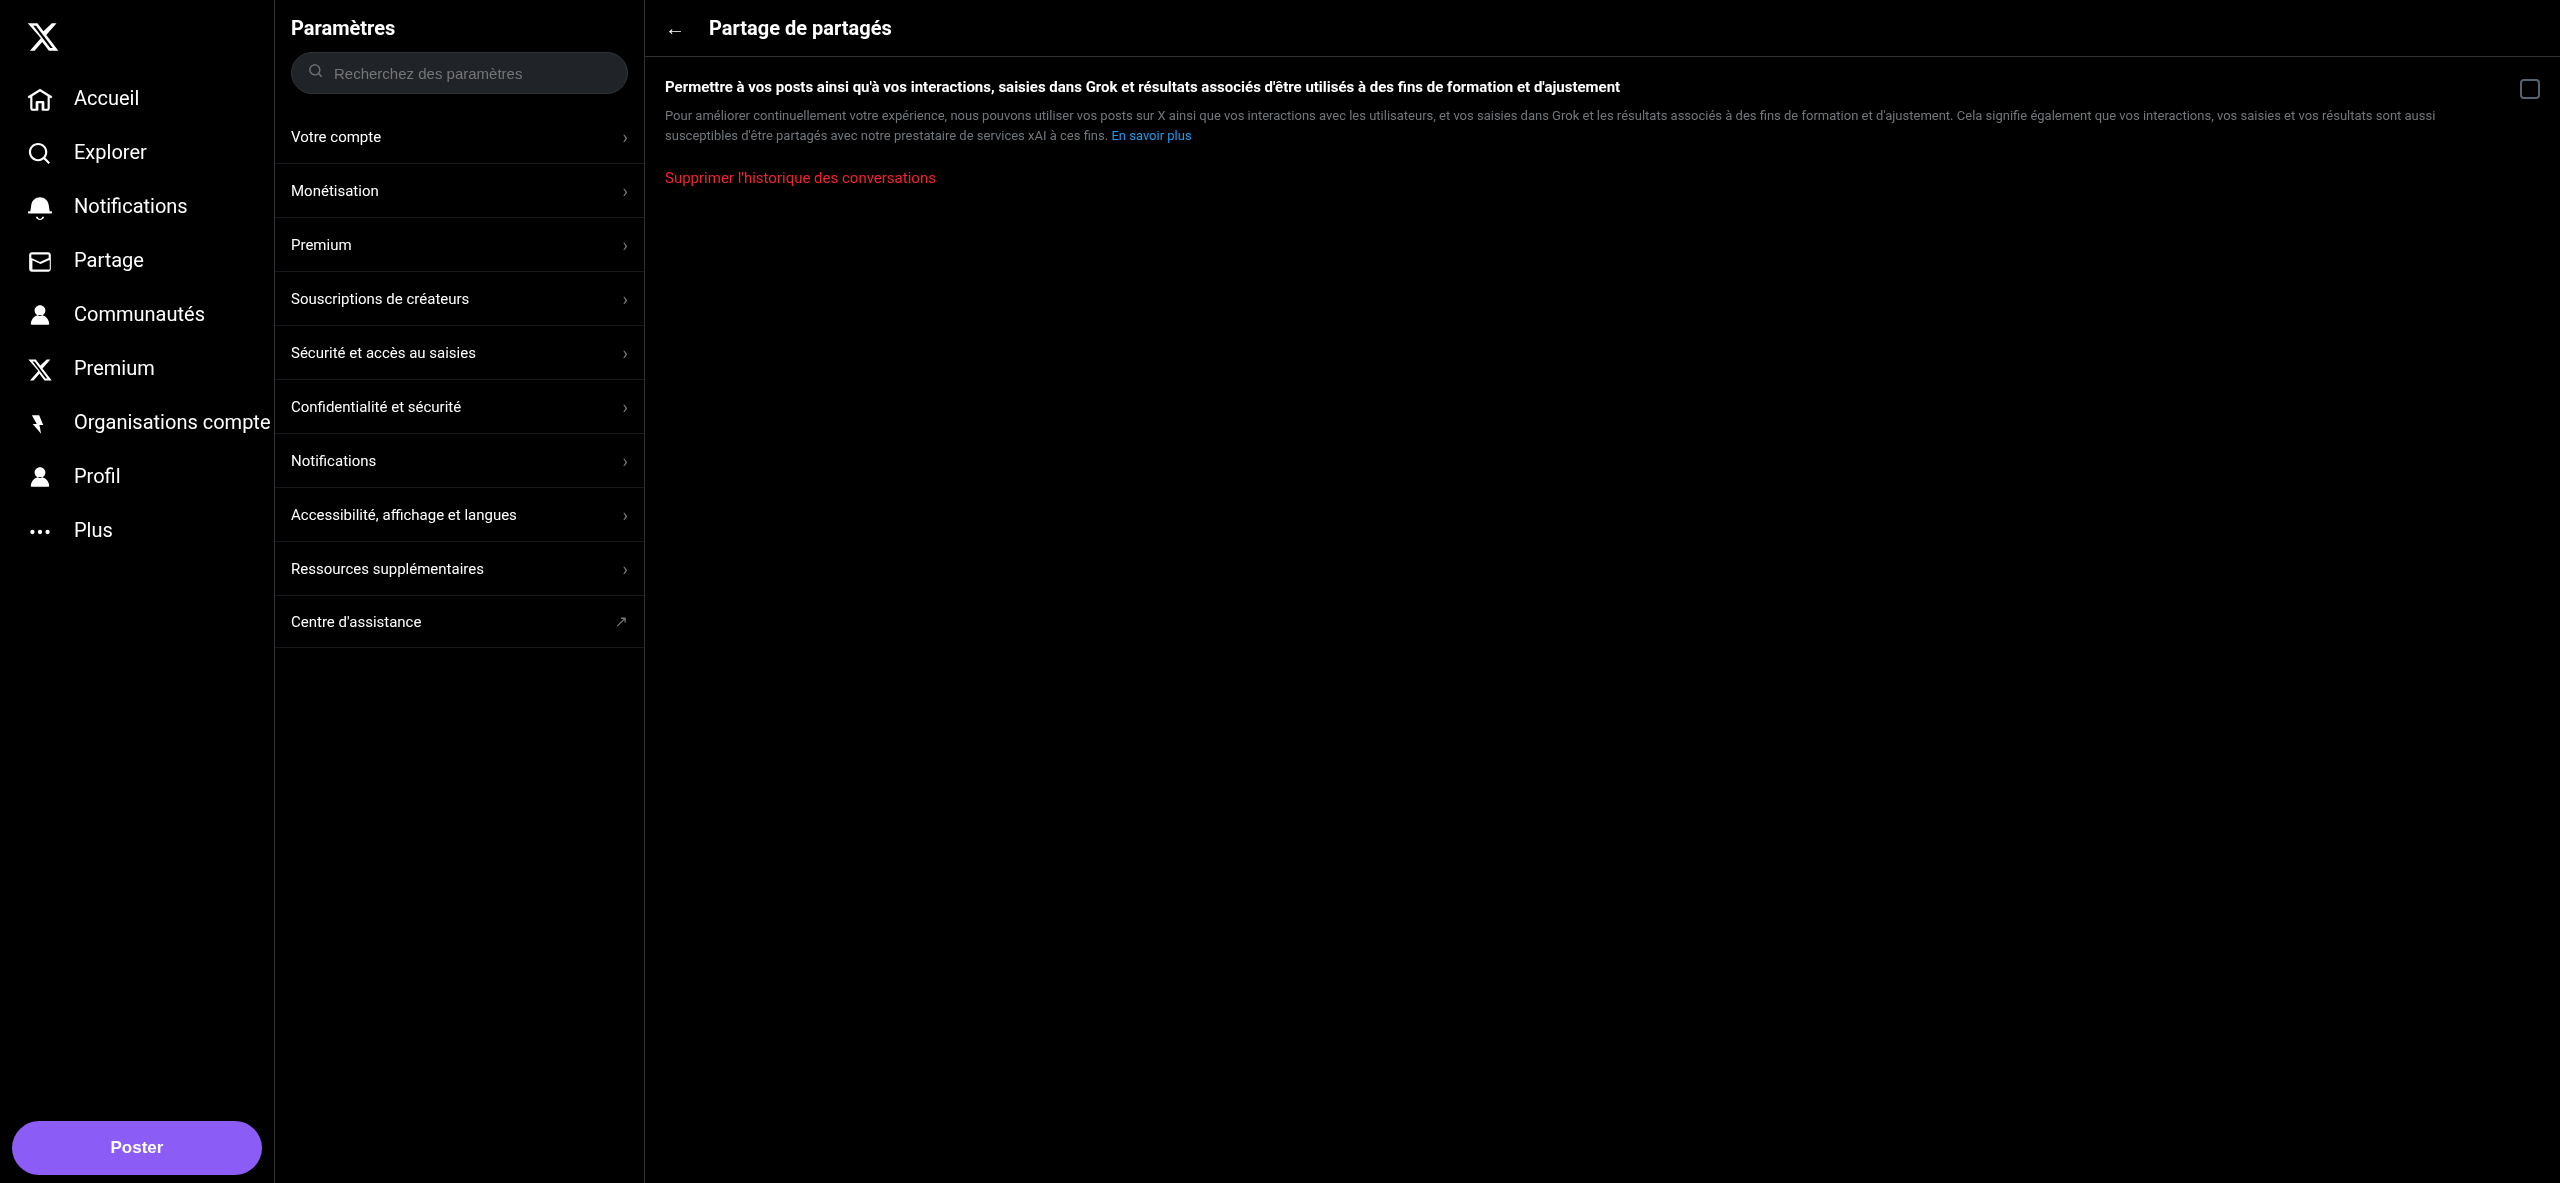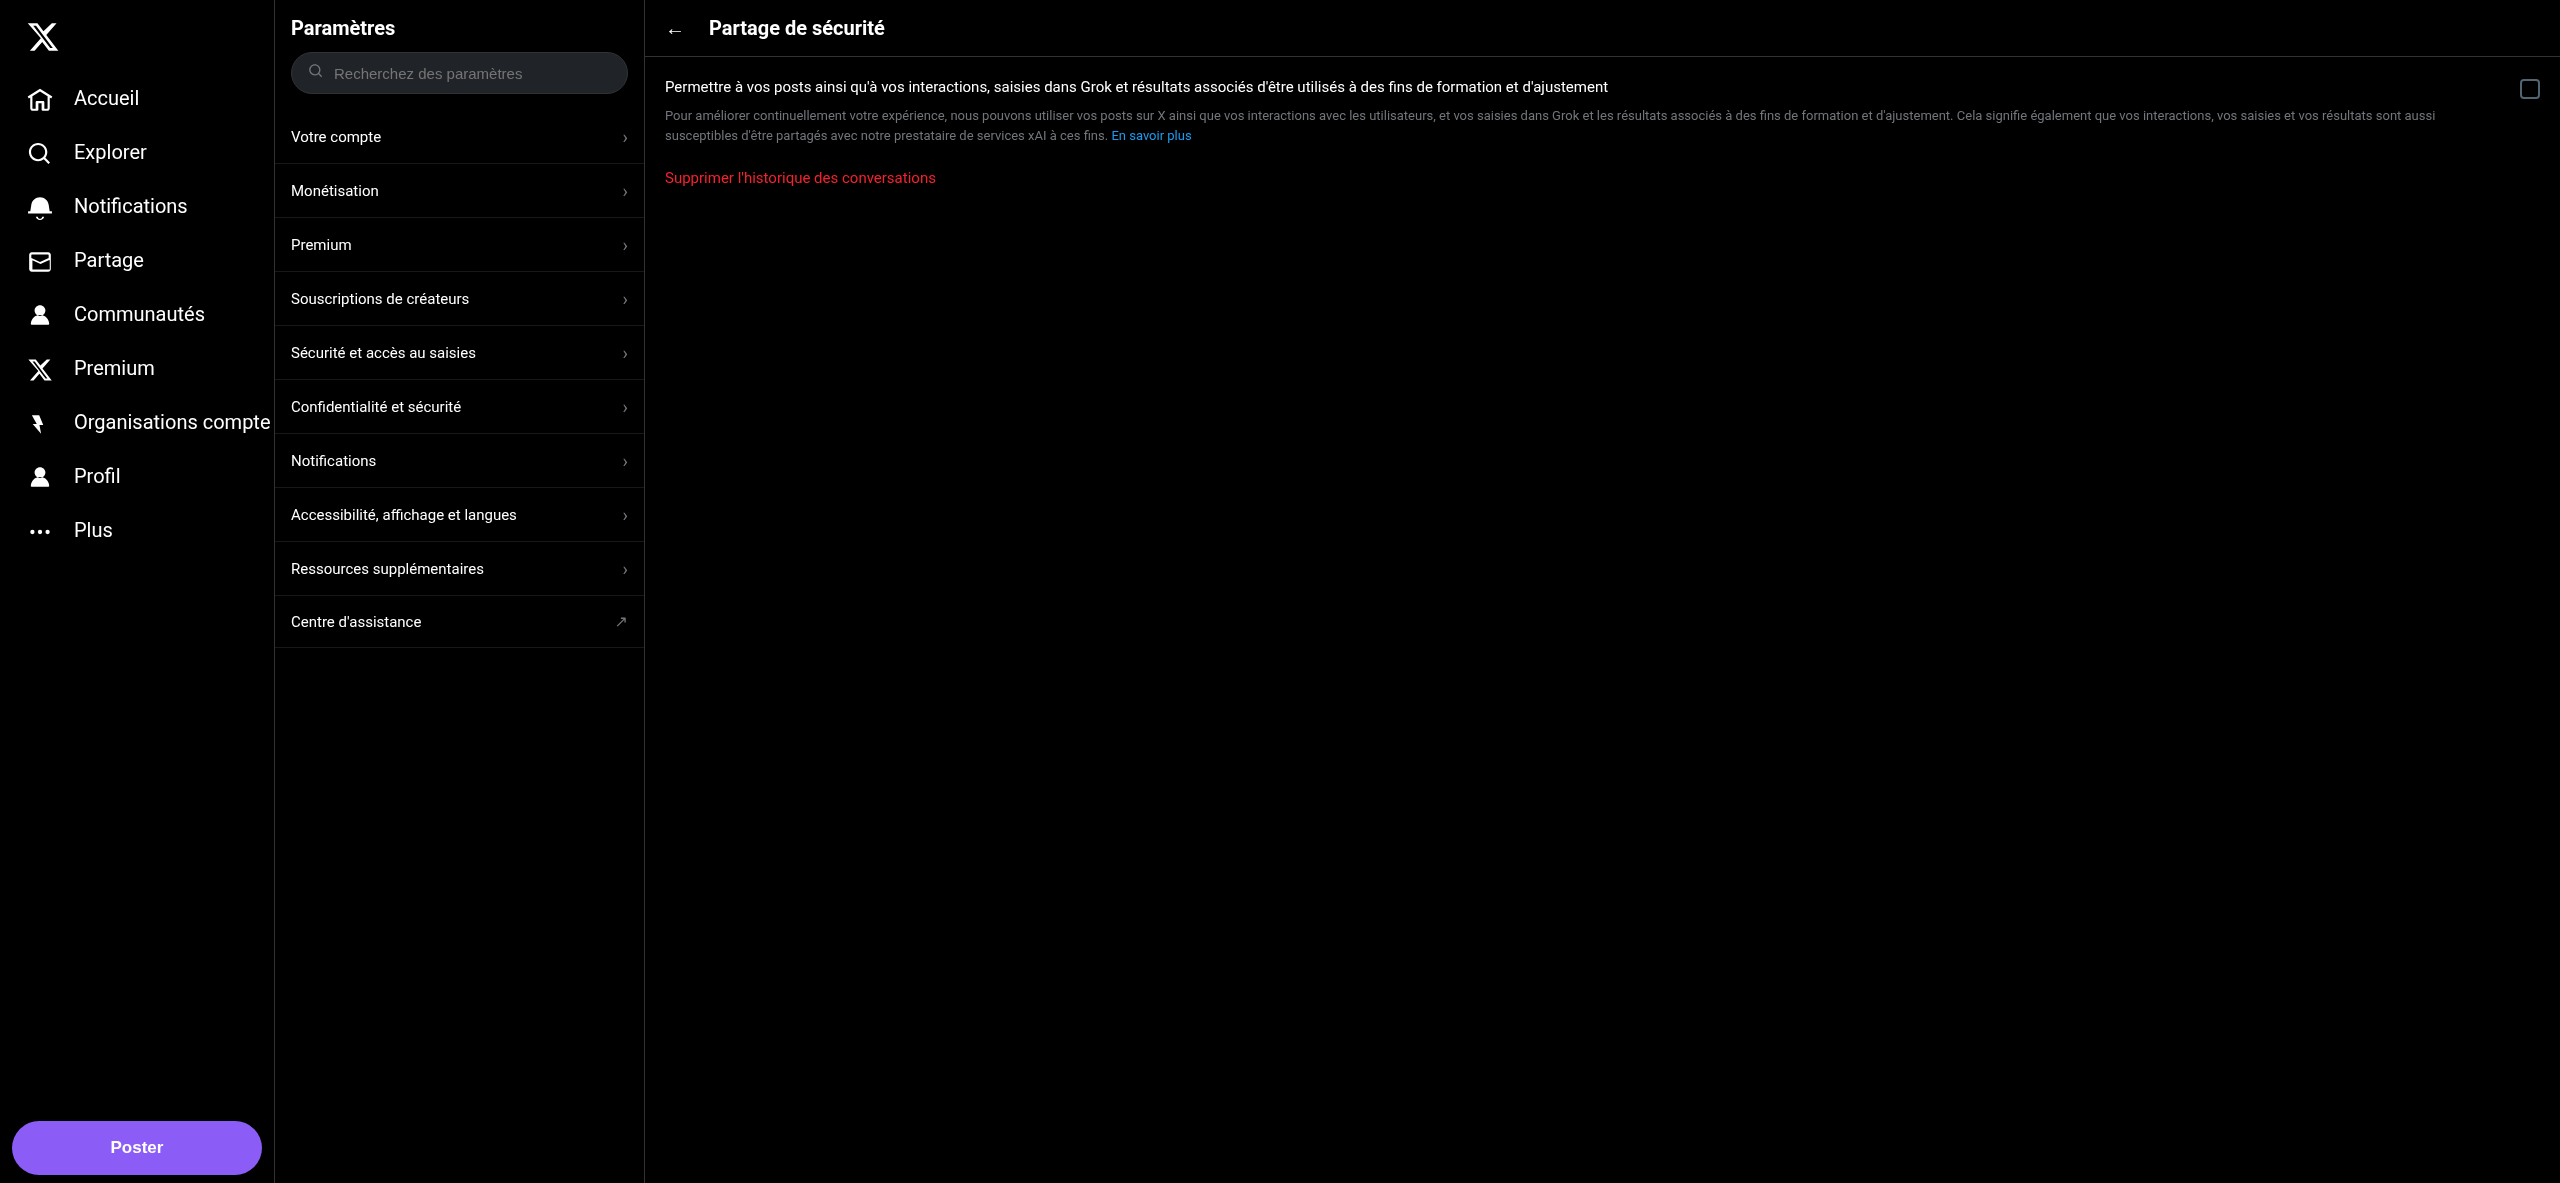--- a/index.html
+++ b/index.html
@@ -174,21 +174,21 @@
     .toggle-row {
       display: flex;
       align-items: flex-start;
       justify-content: space-between;
       gap: 20px;
       margin-bottom: 16px;
     }
     .toggle-text-block { flex: 1; }
     .toggle-main-label {
       font-size: 15px;
-      font-weight: 400;
+      font-weight: 700;
       color: #fff;
       line-height: 1.4;
       margin-bottom: 8px;
     }
     .toggle-description {
       font-size: 13px;
       color: #71767b;
       line-height: 1.5;
     }
     .toggle-description a {
@@ -361,21 +361,21 @@
     <div class="menu-item">
       <span class="menu-item-label">Centre d'assistance</span>
       <span class="external-link-icon">↗</span>
     </div>
   </div>
 </div>
 
 <div class="right-panel">
   <div class="right-header">
     <span class="back-btn">←</span>
-    <span class="right-title">Partage de sécurité</span>
+    <span class="right-title">Partage de partagés</span>
   </div>
   <div class="right-content">
     <div class="toggle-row">
       <div class="toggle-text-block">
         <div class="toggle-main-label">Permettre à vos posts ainsi qu'à vos interactions, saisies dans Grok et résultats associés d'être utilisés à des fins de formation et d'ajustement</div>
         <div class="toggle-description">
           <span>Pour améliorer continuellement votre expérience, nous pouvons utiliser vos posts sur X ainsi que vos interactions avec les utilisateurs, et vos saisies dans Grok et les résultats associés à des fins de formation et d'ajustement. Cela signifie également que vos interactions, vos saisies et vos résultats sont aussi susceptibles d'être partagés avec notre prestataire de services xAI à ces fins.</span>
           <span> </span>
           <a href="#" style="color:#1d9bf0; text-decoration:none;">En savoir plus</a>
         </div>

